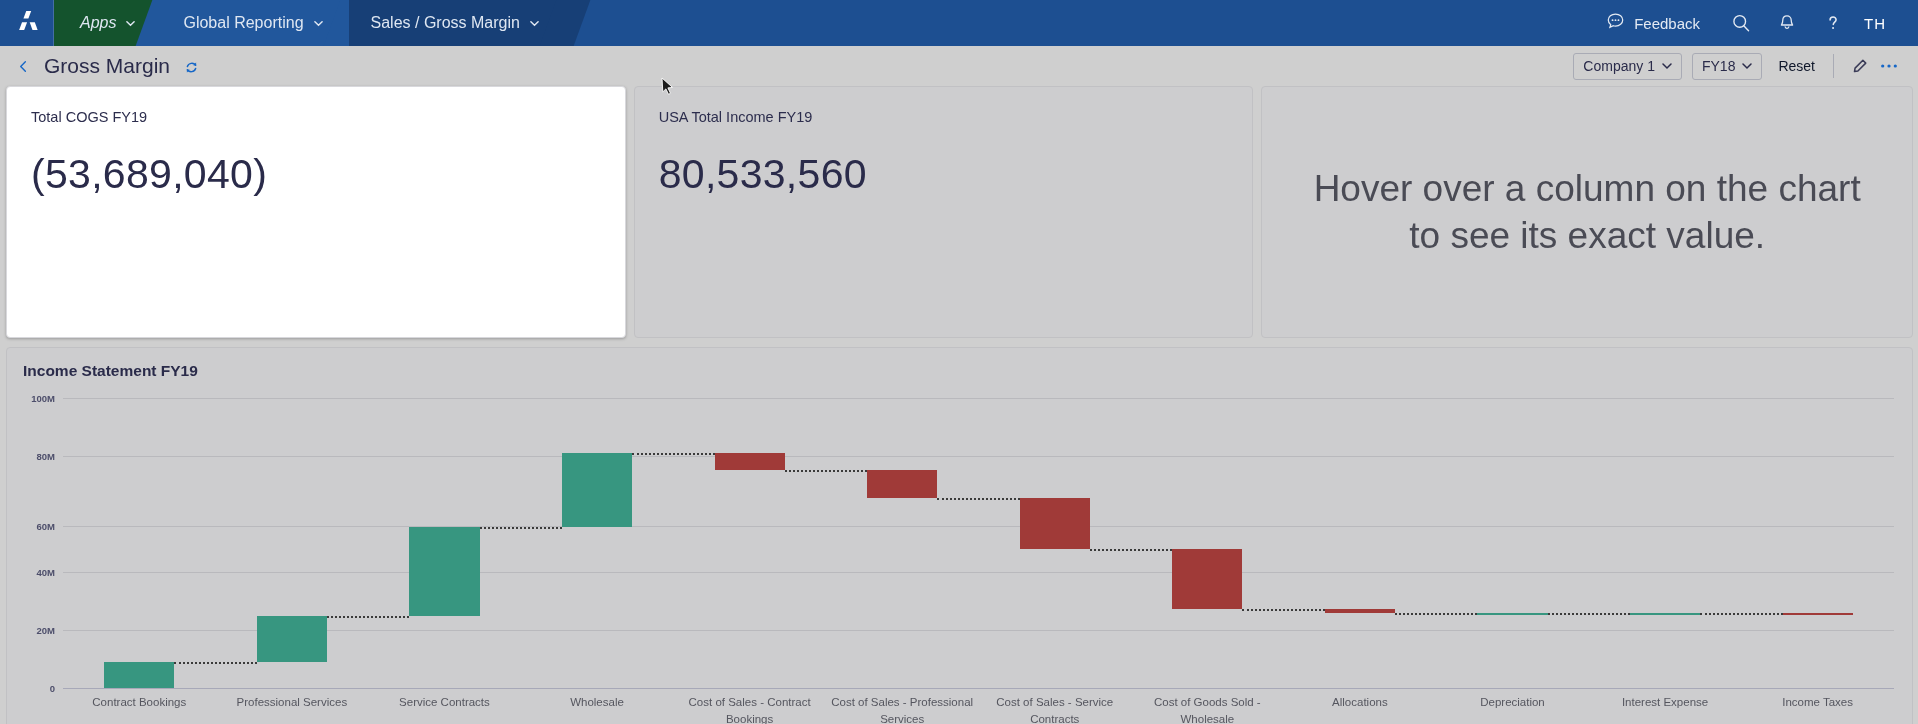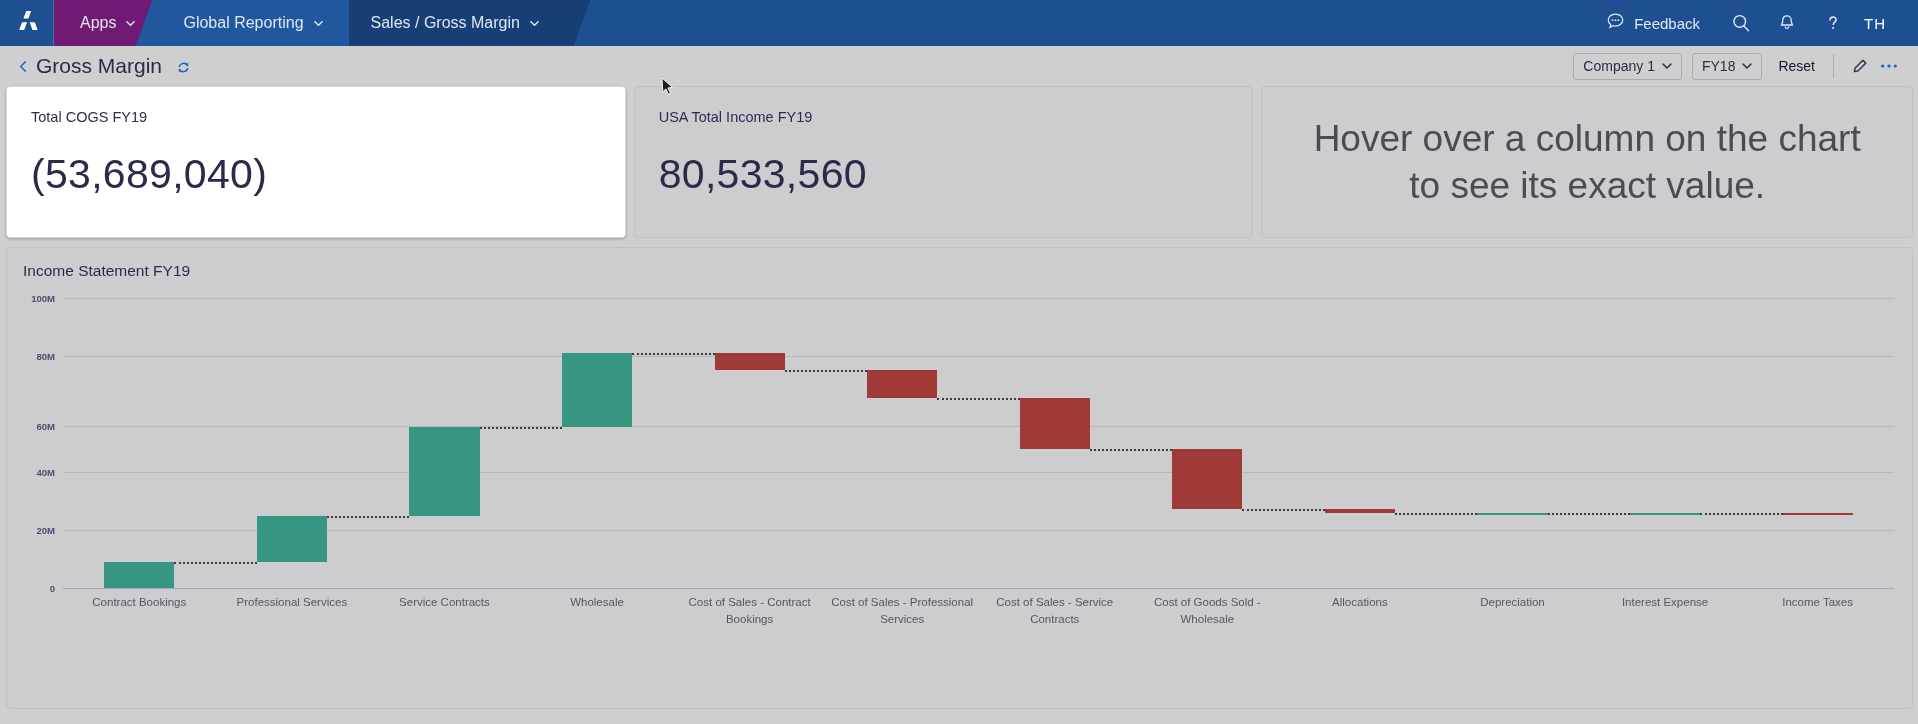--- a/index.html
+++ b/index.html
@@ -30,21 +30,21 @@
   .logo-mark { width: 22px; height: 24px; display:block; }
   .nav-seg {
     position: relative;
     display: flex; align-items: center;
     padding: 0 26px 0 22px;
     font-size: 16px;
     color: #dfe7f2;
     white-space: nowrap;
     flex: none;
   }
-  .nav-seg.apps { background: #701a75; padding-left: 26px; }
+  .nav-seg.apps { background: #14532d; padding-left: 26px; font-style: italic; }
   .nav-seg.reporting { background: #21579c; }
   .nav-seg.current { background: #173f76; }
   .nav-seg .skew {
     position: absolute; top: 0; bottom: 0; right: -17px; width: 34px;
     transform: skewX(-20deg);
     z-index: 1;
   }
   .nav-seg.apps .skew { background: #21579c; border-right: 1px solid rgba(255,255,255,.25); }
   .nav-seg.reporting .skew { background: #21579c; }
   .nav-seg.current .skew { background: #173f76; }
@@ -71,21 +71,21 @@
   .toolbar {
     height: 40px;
     background: #cfcfcf;
     display: flex; align-items: center;
     padding: 0 14px 0 10px;
     position: relative;
   }
   .back-arrow { width: 26px; height: 26px; display:flex; align-items:center; justify-content:center; }
   .page-title {
     font-size: 21px; color: #2a2b4a; font-weight: 400;
-    margin-left: 0; white-space: nowrap;
+    margin-left: 8px; white-space: nowrap;
   }
   .sync-icon { margin-left: 8px; width: 15px; height: 15px; display:inline-block; vertical-align: -2px; }
   .toolbar-spacer { flex: 1 1 auto; }
   .pill {
     display: flex; align-items: center; gap: 7px;
     height: 27px; padding: 0 9px;
     border: 1px solid #a9abb5; border-radius: 3px;
     background: #cfcfcf; color: #2a2b4a; font-size: 14px;
     margin-left: 10px; white-space: nowrap;
   }
@@ -93,21 +93,21 @@
     color: #0f172a; font-size: 14px; margin-left: 16px; margin-right: 8px;
     background: none; border: none; white-space: nowrap; text-align: right;
   }
   .tb-div { width: 1px; height: 24px; background: #a9abb5; margin: 0 10px; }
   .tb-icon { width: 30px; height: 28px; display:flex; align-items:center; justify-content:center; }
 
   
   .cards {
     display: flex; gap: 8px;
     padding: 0 5px 0 6px;
-    height: 152px;
+    height: 252px;
   }
   .card {
     flex: 1 1 0;
     border-radius: 4px;
     padding: 22px 24px;
     background: #cdcdcf;
     border: 1px solid #c1c1c4;
     position: relative;
   }
   .card.selected {
@@ -123,21 +123,21 @@
   
   .chart-panel {
     margin: 9px 5px 0 6px;
     height: 462px;
     background: #cdcdcf;
     border: 1px solid #c1c1c4;
     border-radius: 4px;
     padding: 14px 16px 0 16px;
     position: relative;
   }
-  .chart-title { font-size: 15.5px; color: #2a2b4a; font-weight: 400; }
+  .chart-title { font-size: 15.5px; color: #2a2b4a; font-weight: 700; }
   .plot-wrap { position: relative; margin-top: 18px; height: 400px; }
   .plot {
     position: absolute; left: 40px; right: 2px; top: 0; height: 290px;
   }
   .gridline {
     position: absolute; left: 0; right: 0; height: 1px; background: #b9b9bd;
   }
   .gridline.axis { background: #a7a8b8; height: 1px; }
   .ytick {
     position: absolute; right: 100%; margin-right: 8px;

